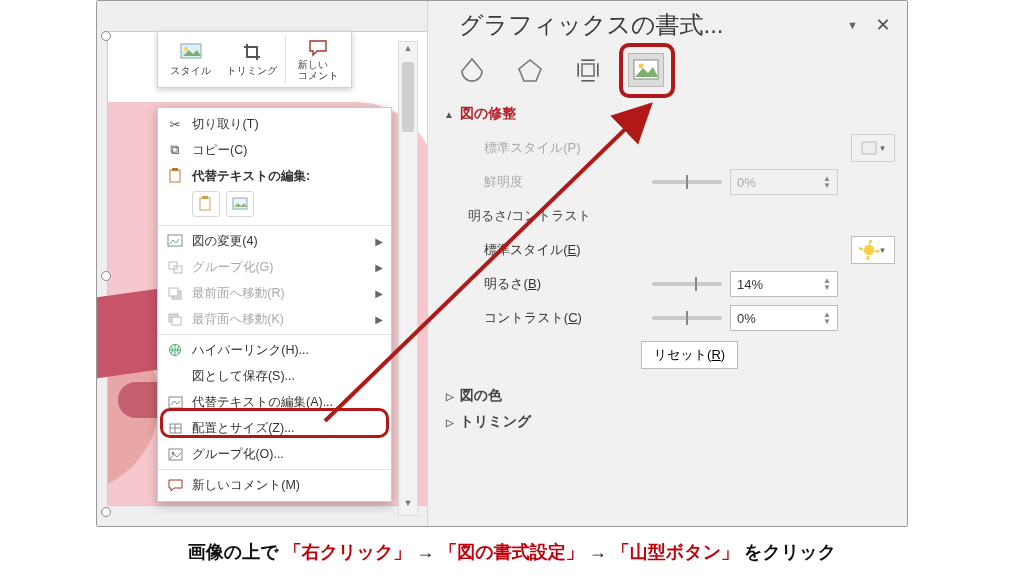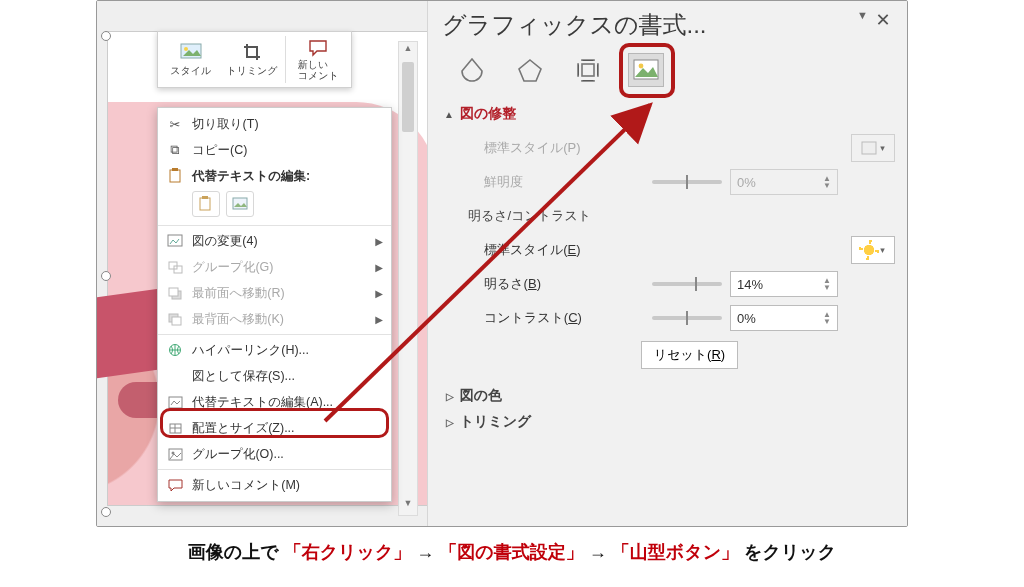--- a/index.html
+++ b/index.html
@@ -147,22 +147,24 @@
   .format-pane{
     flex:1;
     background:#f1f1f1;
     border-left:1px solid #d6d6d6;
     display:flex;
     flex-direction:column;
     padding:4px 12px 10px 14px;
     position:relative;
   }
   .pane-header{
-    display:flex; 
+    display:flex; align-items:center;
+    gap:10px;
     padding:4px 0 6px;
+    margin-left:17px;
   }
   .pane-title{
     font-size:24px;
     color:#3a3a3a;
     flex:1;
     white-space:nowrap;
     overflow:hidden;
   }
   .pane-caret{
     width:14px; color:#666; font-size:11px;

